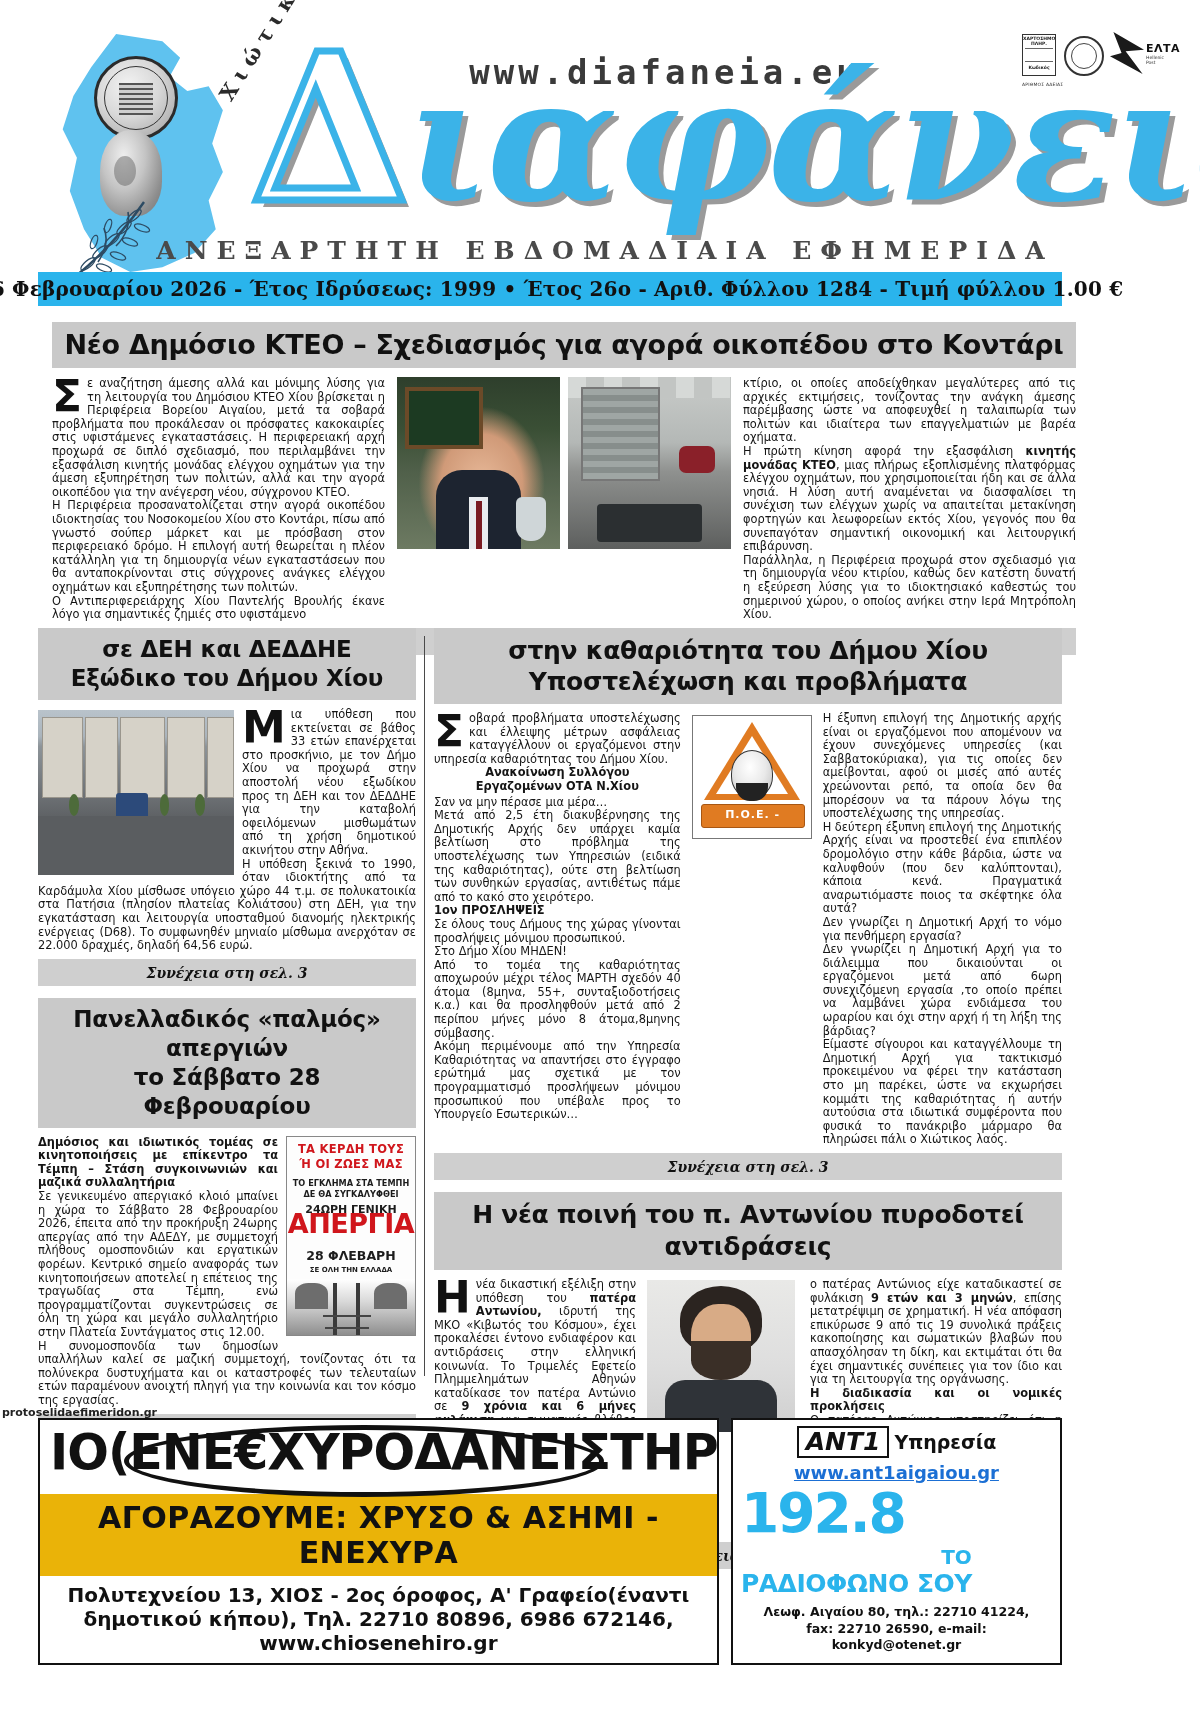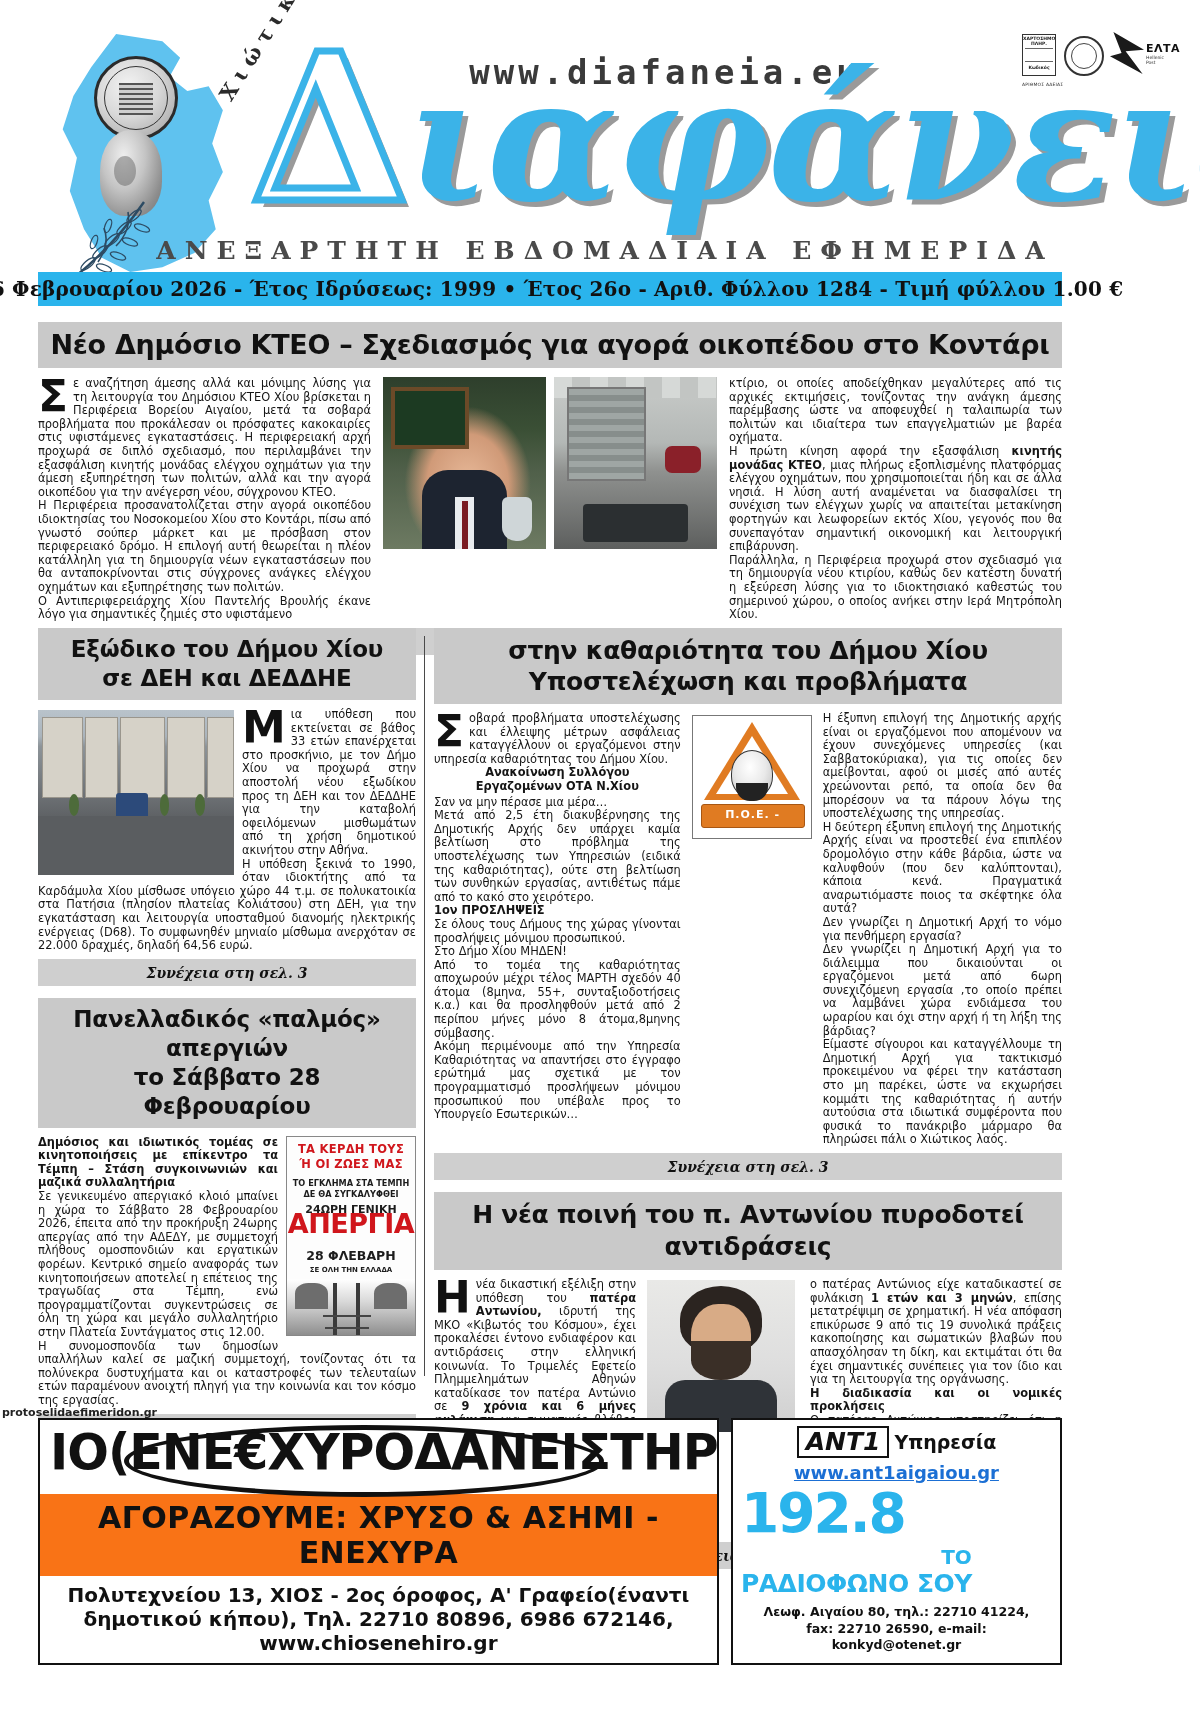--- a/index.html
+++ b/index.html
@@ -105,21 +105,21 @@
   .bt{font-size:11.4px;line-height:13.6px;text-align:justify;color:#151515;}
   .bt p{margin:0;}
   .bt b{font-weight:bold;}
   .dropcap{
     float:left;font-size:44px;line-height:34px;font-weight:bold;
     margin:3px 5px 0 0;color:#111;font-family:"DejaVu Sans","Liberation Sans",sans-serif;
   }
   .ctr{text-align:center;font-weight:bold;}
 
   
-  .lead{position:absolute;left:38px;top:322px;width:1024px;}
+  .lead{position:absolute;left:52px;top:322px;width:1024px;}
   .lead-body{display:flex;gap:12px;margin-top:9px;}
   .lead-col{width:334px;}
   .lead-mid{width:334px;}
   .photo{background:#555;position:relative;overflow:hidden;}
   .ph-office{
     height:172px;
     background:
       radial-gradient(ellipse 90px 110px at 52% 62%,#e8b999 0%,#d09a78 45%,rgba(0,0,0,0) 70%),
       linear-gradient(180deg,#2e3f2c 0%,#3a4f35 30%,#50604a 55%,#6d7a62 100%);
   }
@@ -200,21 +200,21 @@
   .ads{position:absolute;left:38px;top:1418px;width:1024px;display:flex;gap:12px;}
   .ad-pawn{width:692px;border:2px solid #111;background:#fff;position:relative;overflow:hidden;}
   .ad-pawn .line1{position:relative;height:74px;}
   .ad-pawn .big{
     position:absolute;left:10px;top:4px;font-weight:bold;font-size:49px;color:#111;white-space:nowrap;letter-spacing:-1px;
   }
   .ad-pawn .oval{
     position:absolute;left:84px;top:5px;width:470px;height:62px;border:5px solid #111;border-radius:50%;
   }
   .ad-pawn .blueband{
-    background:#f97316;color:#111;font-weight:bold;font-size:30px;text-align:center;padding:6px 0;letter-spacing:.5px;
+    background:#eab308;color:#111;font-weight:bold;font-size:30px;text-align:center;padding:6px 0;letter-spacing:.5px;
   }
   .ad-pawn .addr{font-size:20px;font-weight:bold;text-align:center;padding:7px 4px 8px;color:#111;}
   .ad-ant{width:318px;border:2px solid #111;background:#fff;position:relative;padding:6px 8px 8px;}
   .ant-row{display:flex;align-items:center;gap:4px;flex-direction:column;}
   .ant-logo{
     border:2px solid #111;padding:1px 7px;font-weight:bold;font-style:italic;font-size:25px;color:#111;line-height:26px;
   }
   .ant-aig{font-size:19px;color:#111;font-weight:600;}
   .ant-url{color:#1b6fd4;font-weight:bold;font-size:18px;text-decoration:underline;text-align:center;flex:1;}
   .ant-freq{font-weight:bold;font-size:55px;color:#2ab4ec;line-height:56px;letter-spacing:-2px;}
@@ -330,22 +330,22 @@
       <span>Συνέχεια στη σελ. 3</span>
     </div>
   </div>
 
   <div class="vrule" style="left:424px;top:636px;height:740px;"></div>
 
   <div class="leftcol">
 
     <div>
       <div class="hbar">
+        <div class="h2">σε ΔΕΗ και ΔΕΔΔΗΕ</div>
         <div class="h2">Εξώδικο του Δήμου Χίου</div>
-        <div class="h2">σε ΔΕΗ και ΔΕΔΔΗΕ</div>
       </div>
       <div class="bt" style="margin-top:8px;">
         <div class="photo ph-street" style="width:196px;height:165px;float:left;margin:2px 8px 4px 0;">
           <div class="bldg" style="left:2%;width:20%;"></div>
           <div class="bldg" style="left:24%;width:16%;"></div>
           <div class="bldg" style="left:42%;width:22%;"></div>
           <div class="bldg" style="left:66%;width:18%;"></div>
           <div class="bldg" style="left:86%;width:13%;"></div>
           <div class="kiosk"></div>
           <div class="tree" style="left:16%;"></div>
@@ -455,21 +455,21 @@
         <div style="width:152px;">
           <div class="ph-man">
             <div class="hair"></div>
               <div class="faceo"></div>
               <div class="beard"></div>
               <div class="body"></div>
           </div>
         </div>
 
         <div class="c bt" style="width:252px;">
-          <p><span>ο πατέρας Αντώνιος είχε καταδικαστεί σε φυλάκιση </span><b>1 ετών και 3 μηνών</b><span>, επίσης μετατρέψιμη σε χρηματική. Η νέα απόφαση επικύρωσε 9 από τις 19 συνολικά πράξεις κακοποίησης και σωματικών βλαβών που απασχόλησαν τη δίκη, και εκτιμάται ότι θα έχει σημαντικές συνέπειες για τον ίδιο και για τη λειτουργία της οργάνωσης.</span></p>
+          <p><span>ο πατέρας Αντώνιος είχε καταδικαστεί σε φυλάκιση </span><b>9 ετών και 3 μηνών</b><span>, επίσης μετατρέψιμη σε χρηματική. Η νέα απόφαση επικύρωσε 9 από τις 19 συνολικά πράξεις κακοποίησης και σωματικών βλαβών που απασχόλησαν τη δίκη, και εκτιμάται ότι θα έχει σημαντικές συνέπειες για τον ίδιο και για τη λειτουργία της οργάνωσης.</span></p>
           <p><b>Η διαδικασία και οι νομικές προκλήσεις</b></p>
           <p><span>Ο πατέρας Αντώνιος υποστηρίζει ότι η καταδικαστική απόφαση εκδόθηκε </span><b>ερήμην του,</b><span> καθώς προηγουμένως παραιτήθηκαν οι δικηγόροι του, για λόγους που σχετίζονται με, όπως ισχυρίζεται, «ακραία μεροληψία» του δικαστηρίου.</span></p>
         </div>
       </div>
 
       <div class="contbar">
         <span>Συνέχεια στη σελ. 3</span>
       </div>
     </div>
   </div>

